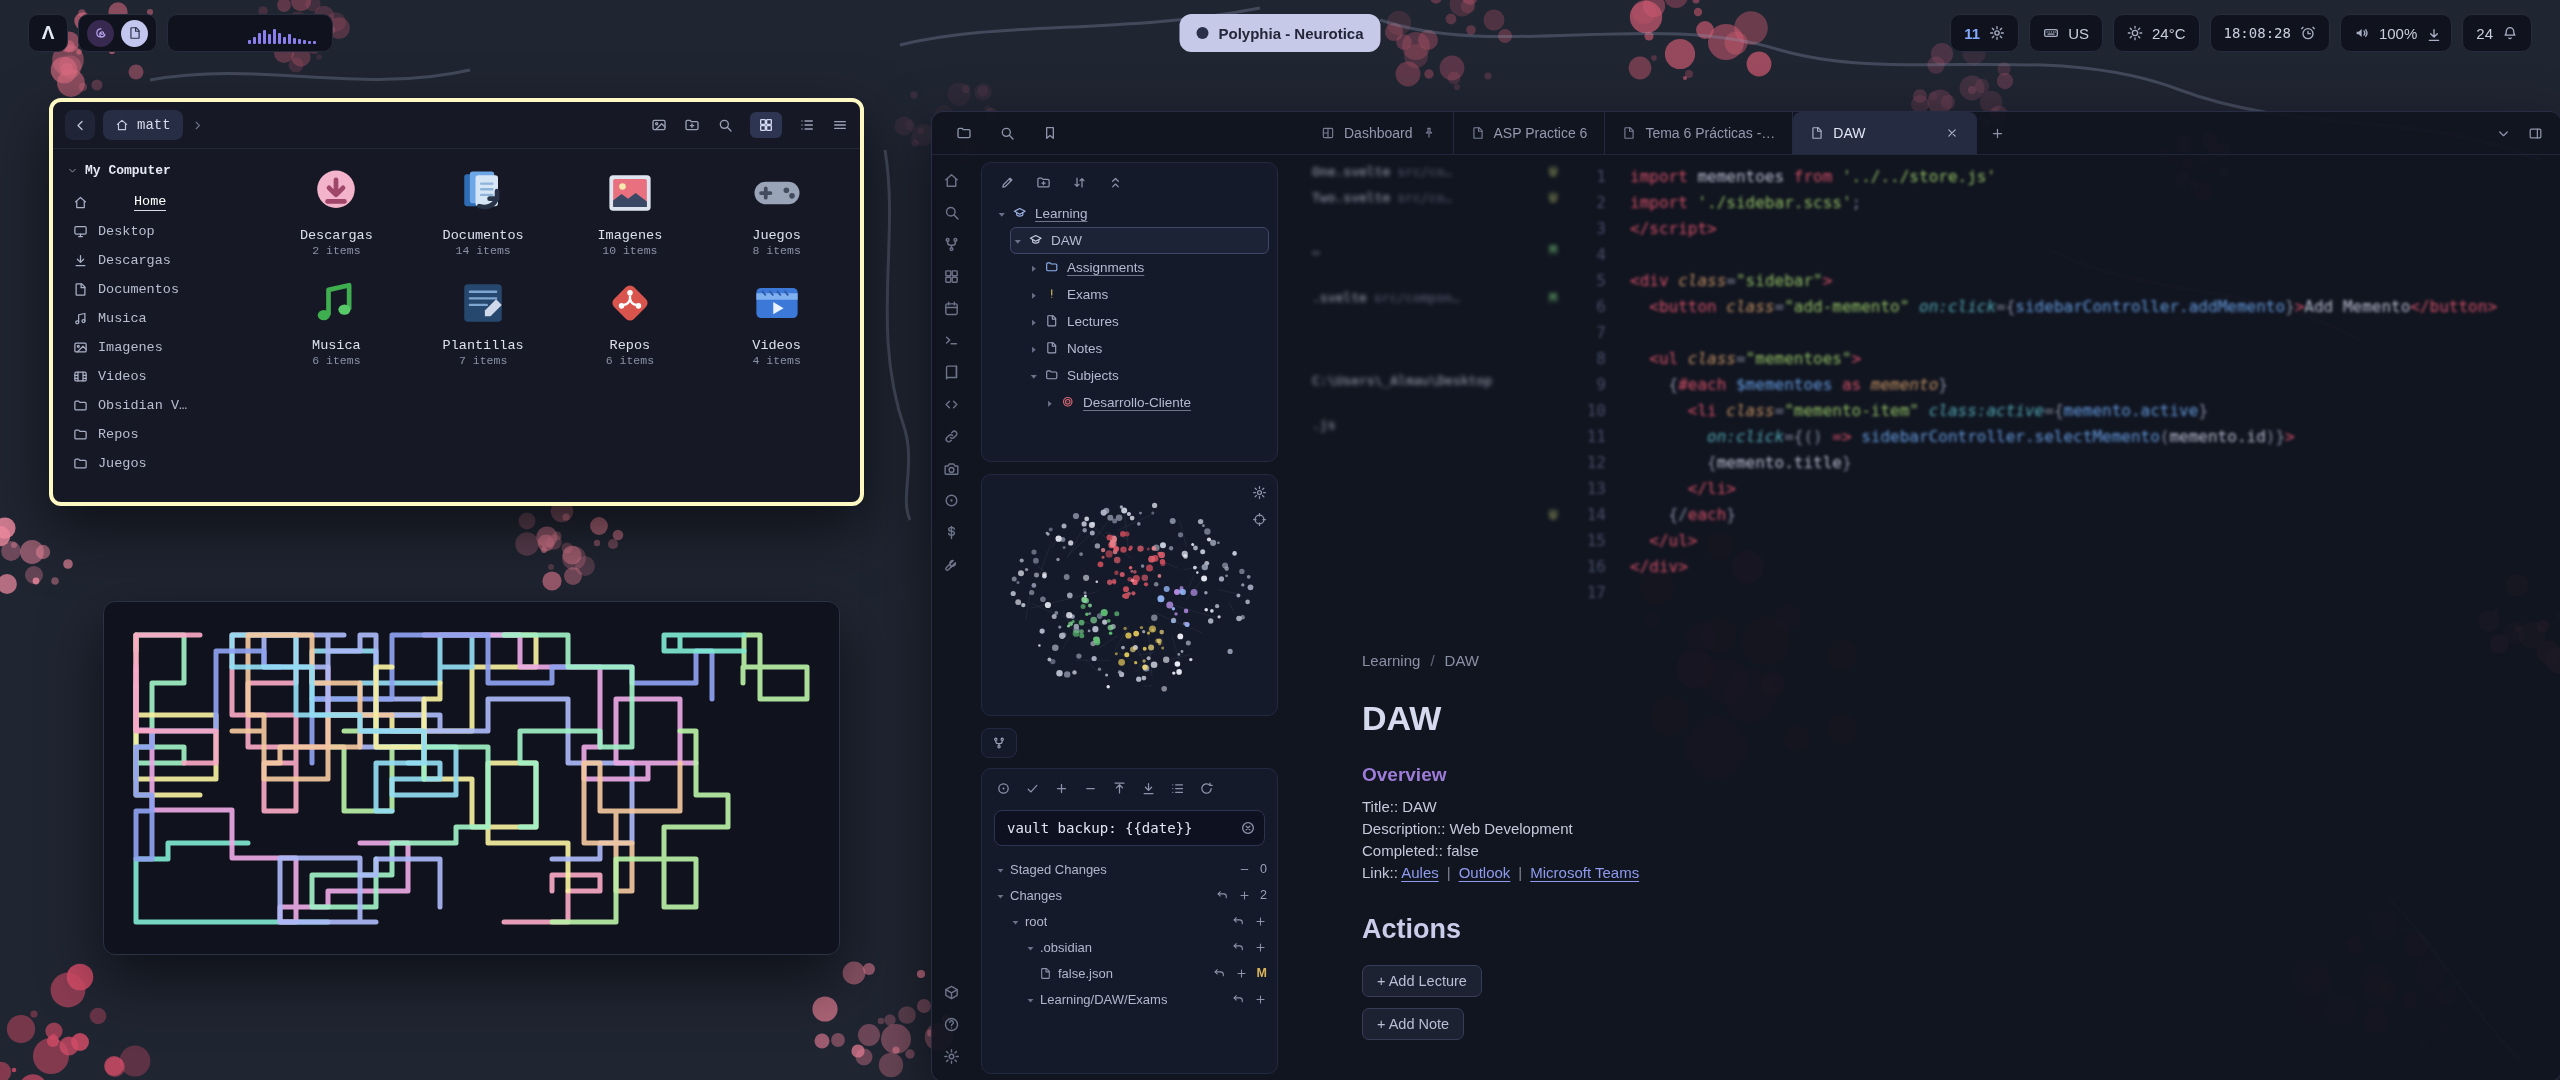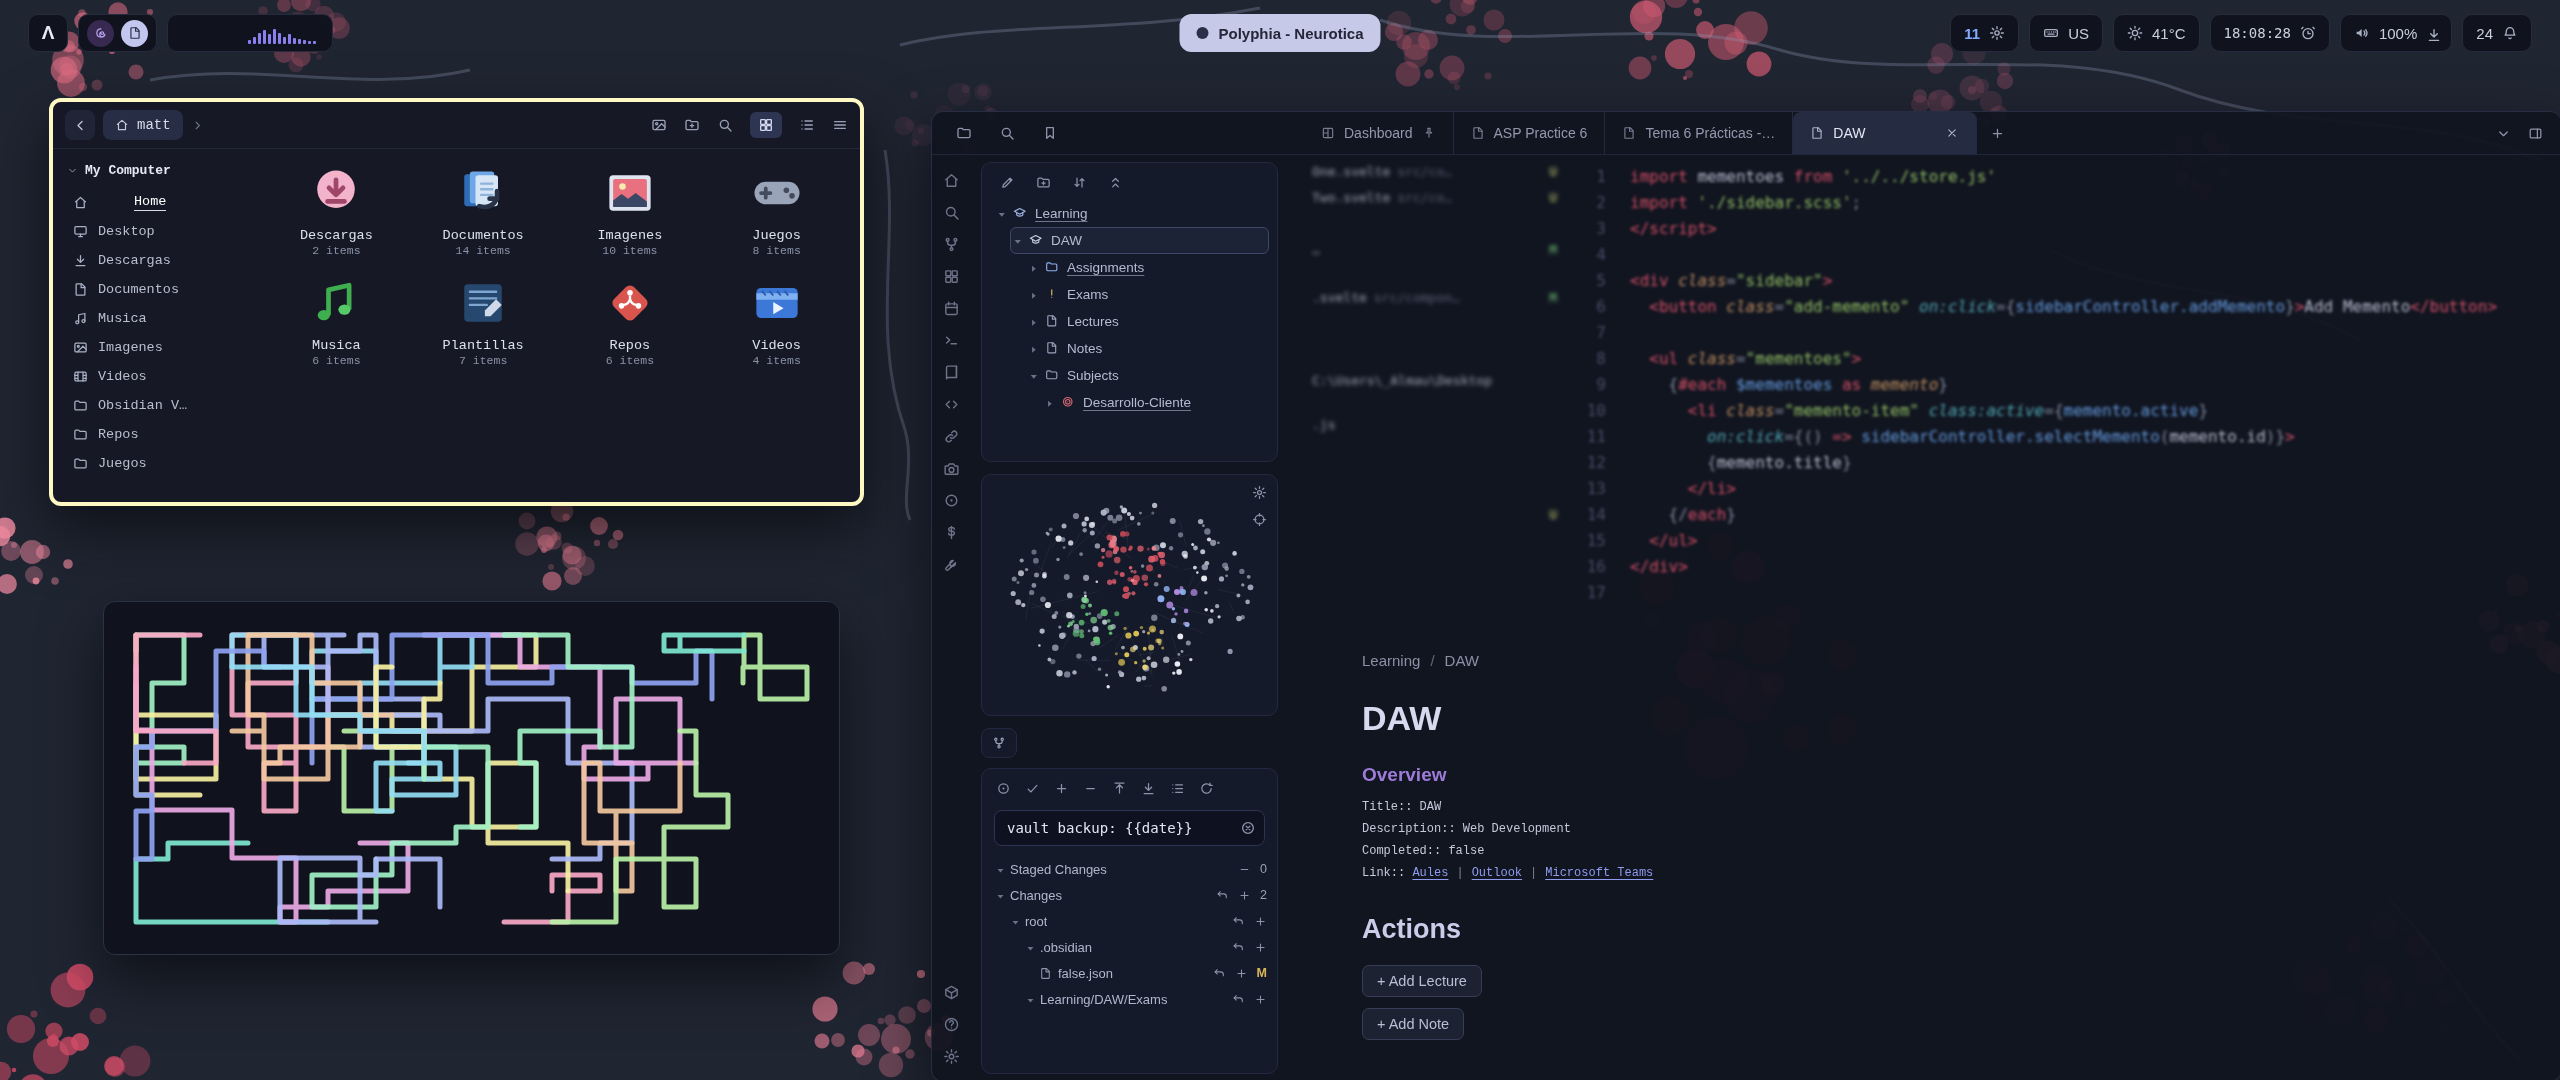--- a/index.html
+++ b/index.html
@@ -133,21 +133,21 @@
   .ln{width:34px;text-align:right;margin-right:24px;color:#4d5570;flex:none;}
   .ct{white-space:pre;}
   .tk-k{color:#e8556d;} .tk-t{color:#e8556d;} .tk-a{color:#d19a66;font-style:italic;}
   .tk-s{color:#9fd06a;} .tk-f{color:#6ca7f0;} .tk-v{color:#c8cde0;} .tk-p{color:#8f96ab;}
   .tk-c{color:#56b6c2;font-style:italic;}
   #note{position:absolute;left:430px;top:540px;width:820px;}
   .ncrumb{font-size:15px;color:#8a90a6;margin-bottom:30px;}
   .ncrumb .sep{margin:0 10px;color:#62687e;}
   .ntitle{font-size:34px;font-weight:700;color:#d6daee;margin-bottom:26px;}
   .nsec1{font-size:19px;font-weight:700;color:#9d7bd8;margin-bottom:10px;}
-  .nfield{font-family:Liberation Mono, monospace;font-size:12px;line-height:22px;color:#c4c9db;}
+  .nfield{font-family:Liberation Sans, sans-serif;font-size:15px;line-height:22px;color:#c4c9db;}
   .nlink{color:#8e9bef;text-decoration:underline;text-underline-offset:3px;}
   .lsep{color:#7d8498;margin:0 8px;}
   .nsec2{font-size:27px;font-weight:700;color:#c9cdea;margin:30px 0 20px;}
   .nbtn{display:flex;align-items:center;height:32px;padding:0 14px;background:#1d2233;border:1px solid #363d58;
     border-radius:7px;color:#b9bfd4;font-size:14.5px;width:max-content;margin-bottom:11px;}
 </style>
 </head>
 <body>
 
 <div id="desktop">
@@ -526,21 +526,21 @@
           </span>
         <span>US</span>
       </button>
       <button class="tb-mod">
         <span class="sun">
             <svg class="ic " viewBox="0 0 24 24" aria-hidden="true">
               <circle cx="12" cy="12" r="4"></circle>
               <path d="M12 2v2.5M12 19.5V22M2 12h2.5M19.5 12H22M4.9 4.9 6.7 6.7M17.3 17.3l1.8 1.8M19.1 4.9l-1.8 1.8M6.7 17.3 4.9 19.1"></path>
             </svg>
           </span>
-        <span>41°C</span>
+        <span>24°C</span>
       </button>
       <button class="tb-mod">
         <span class="mono">18:08:28</span>
         <span>
             <svg class="ic " viewBox="0 0 24 24" aria-hidden="true">
               <circle cx="12" cy="13" r="7.5"></circle>
               <path d="M12 9.5V13h3.5M4.5 3.5 2.5 5.5M19.5 3.5l2 2"></path>
             </svg>
           </span>
       </button>

